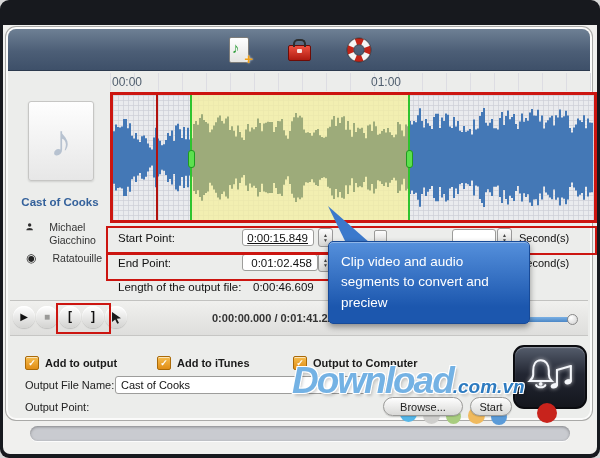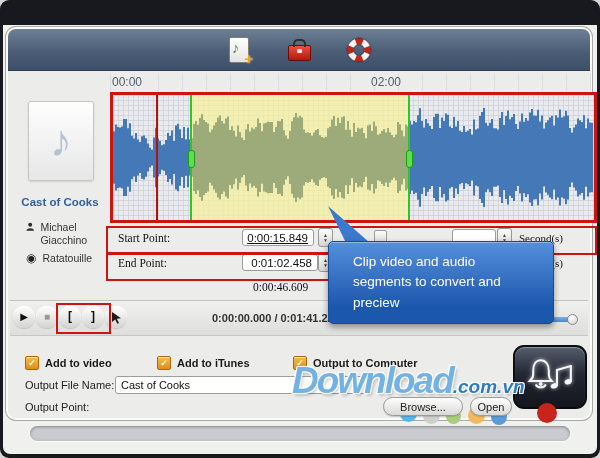--- a/index.html
+++ b/index.html
@@ -31,41 +31,41 @@
   
   .ruler{position:absolute;left:110px;top:73px;width:487px;height:18px;
     background-image:repeating-linear-gradient(90deg,#dddde3 0 1px,transparent 1px 24px);}
   .tl{position:absolute;top:2px;font-size:12px;color:#4e5d6d;}
   .tl0{left:2px;} .tl1{left:261px;}
   
   .art{position:absolute;left:28px;top:101px;width:64px;height:78px;background:linear-gradient(#fefefe,#e7e7e7);
     border:1px solid #c6c6c4;border-radius:3px;display:flex;align-items:center;justify-content:center;box-shadow:0 1px 2px rgba(0,0,0,.12);}
   .art-note{font-size:44px;color:#b7c2d0;line-height:1;}
   .song-title{position:absolute;left:10px;top:196px;width:100px;text-align:center;font-size:11.5px;font-weight:bold;color:#34619b;}
-  .meta{position:absolute;left:26px;display:flex;gap:6px;font-size:10.5px;color:#333;align-items:flex-start;}
+  .meta{position:absolute;left:26px;display:flex;gap:16px;font-size:10.5px;color:#333;align-items:flex-start;}
   .m-artist{top:221px;width:80px;line-height:1.25;}
   .m-album{top:252px;align-items:center;}
   .rec{font-size:12px;color:#222;line-height:1;}
   
   .waveform{position:absolute;left:110px;top:92px;width:487px;height:131px;box-sizing:border-box;border:3px solid #cc1510;
     background-color:#eaebee;
     background-image:linear-gradient(rgba(206,208,216,.75) 1px,transparent 1px),linear-gradient(90deg,rgba(206,208,216,.75) 1px,transparent 1px);
     background-size:5px 5px;overflow:hidden;}
   .sel{position:absolute;top:0;bottom:0;background:rgba(244,239,160,.78);}
   #wf-svg{position:absolute;left:0;top:0;}
   .marker{position:absolute;top:0;bottom:0;width:2px;}
   .handle{position:absolute;left:-2px;top:50%;margin-top:-8px;width:5px;height:16px;border-radius:3px;border:1px solid #1f9a1f;background:#5ce04e;}
   .playhead{position:absolute;top:0;bottom:0;width:2px;}
   
   .ann{position:absolute;border:2px solid #cc1510;pointer-events:none;z-index:4;}
   .annA{left:106px;top:226px;width:487px;height:25px;}
   .annB{left:106px;top:252px;width:225px;height:25px;}
   .annC{left:56px;top:303px;width:51px;height:27px;z-index:7;}
   
-  .lbl{position:absolute;font-size:11.5px;color:#111;font-family:Liberation Serif, serif;}
+  .lbl{position:absolute;font-size:11.5px;color:#111;}
   .field{position:absolute;height:17px;background:#fff;border:1px solid #9d9d9b;border-radius:3px;
     font-size:11.5px;color:#111;display:flex;align-items:center;justify-content:flex-end;padding:0 5px;box-sizing:border-box;}
   .stepper{position:absolute;width:15px;height:19px;background:linear-gradient(#fdfdfd,#d6d6d4);border:1px solid #999;
     border-radius:3px;display:flex;flex-direction:column;align-items:center;justify-content:center;box-sizing:border-box;}
   .stepper span{font-size:5px;line-height:5px;color:#444;}
   .combo-sm{position:absolute;width:15px;height:19px;background:linear-gradient(#fdfdfd,#d6d6d4);border:1px solid #999;
     border-radius:3px;display:flex;align-items:center;justify-content:center;box-sizing:border-box;}
   .combo-sm span{font-size:7px;color:#333;}
   .cb-plain{position:absolute;width:11px;height:11px;background:linear-gradient(#fdfdfd,#dcdcda);border:1px solid #9a9a98;border-radius:2px;}
   
@@ -114,21 +114,21 @@
   .d6{left:537px;top:403px;width:20px;height:20px;background:#c8231c;z-index:7;}
   
   .bigicon{position:absolute;left:513px;top:345px;width:74px;height:64px;border-radius:11px;z-index:3;
     background:linear-gradient(#555d6c,#232733 45%,#14161d);border:2px solid #0b0c10;box-sizing:border-box;
     display:flex;align-items:center;justify-content:center;box-shadow:inset 0 1px 1px rgba(255,255,255,.35);}
   .bigicon svg{filter:drop-shadow(0 0 2px rgba(255,255,255,.7));}
   
   .statusbar{position:absolute;left:30px;top:426px;width:540px;height:15px;border-radius:8px;background:#c9cbd0;
     box-shadow:inset 0 1px 3px rgba(0,0,0,.35),0 1px 0 rgba(255,255,255,.8);}
   
-  .tooltip{position:absolute;left:328px;top:241px;width:176px;z-index:10;border-radius:5px;padding:10px 24px;
+  .tooltip{position:absolute;left:328px;top:241px;width:176px;z-index:10;border-radius:5px;padding:10px 12px;
     background:linear-gradient(#5590dc,#1c57ae 80%);border:1px solid #174a98;color:#fff;font-size:13.5px;line-height:1.5;
     box-shadow:0 3px 6px rgba(0,0,0,.4),inset 0 1px 0 rgba(255,255,255,.35);}
   .tip-arrow{position:absolute;left:322px;top:203px;z-index:10;pointer-events:none;}
 </style>
 </head>
 <body>
 
 <div class="window">
 
 
@@ -150,21 +150,21 @@
         <circle cx="12" cy="12" r="8" fill="none" stroke="#f5f5f5" stroke-width="6"></circle>
         <circle cx="12" cy="12" r="8" fill="none" stroke="#c22418" stroke-width="6" stroke-dasharray="6.28 6.28" stroke-dashoffset="3.14"></circle>
         <circle cx="12" cy="12" r="11" fill="none" stroke="rgba(10,10,10,.45)" stroke-width="1"></circle>
         <circle cx="12" cy="12" r="5" fill="none" stroke="rgba(10,10,10,.4)" stroke-width="1"></circle>
       </svg>
     </div>
   </div>
 
   <div class="ruler">
     <span class="tl tl0">00:00</span>
-    <span class="tl tl1">02:00</span>
+    <span class="tl tl1">01:00</span>
   </div>
 
   <div class="art">
     <span class="art-note">♪</span>
   </div>
   <div class="song-title">Cast of Cooks</div>
   <div class="meta m-artist">
     <svg width="11" height="12" viewBox="0 0 11 12">
       <circle cx="5.5" cy="3" r="2.6" fill="#2f2f2f"></circle>
         <path d="M0.5,11 C0.5,6.6 10.5,6.6 10.5,11 Z" fill="#2f2f2f"></path>
@@ -439,20 +439,21 @@
     <span>▼</span>
   </div>
 
   <span class="lbl" style="left:118px;top:257px;">End Point:</span>
   <div class="field" style="left:242px;top:254px;width:76px;">0:01:02.458</div>
   <div class="stepper" style="left:318px;top:253px;">
     <span>▲</span>
     <span>▼</span>
   </div>
 
+  <span class="lbl" style="left:118px;top:281px;">Length of the output file:</span>
   <span class="lbl" style="left:253px;top:281px;">0:00:46.609</span>
 
   <div class="cb-plain" style="left:374px;top:230px;"></div>
   <div class="cb-plain" style="left:374px;top:255px;"></div>
 
   <div class="field" style="left:452px;top:229px;width:44px;"></div>
   <div class="stepper" style="left:497px;top:228px;">
     <span>▲</span>
     <span>▼</span>
   </div>
@@ -495,37 +496,37 @@
     <path d="M1,4.5 L4.5,4.5 L8,1.5 L8,12.5 L4.5,9.5 L1,9.5 Z" fill="#3a3a3a"></path>
     <path d="M10,4.5 Q12.2,7 10,9.5" stroke="#3a3a3a" fill="none" stroke-width="1.3"></path>
   </svg>
   <div class="vol">
     <div class="vol-fill" id="vol-fill" style="width: 97%;"></div>
     <div class="vol-knob"></div>
   </div>
 
   <div class="cbg" style="left:25px;">
     <span class="cb">✓</span>
-    <b>Add to video</b>
+    <b>Add to output</b>
   </div>
   <div class="cbg" style="left:157px;">
     <span class="cb">✓</span>
     <b>Add to iTunes</b>
   </div>
   <div class="cbg" style="left:293px;">
     <span class="cb">✓</span>
     <b>Output to Computer</b>
   </div>
 
   <span class="frm-lbl" style="left:25px;top:379px;">Output File Name:</span>
   <input class="txt-input" style="top: 376px;" value="Cast of Cooks">
 
   <span class="frm-lbl" style="left:25px;top:401px;">Output Point:</span>
   <div class="pill b-browse">Browse...</div>
-  <div class="pill b-open">Open</div>
+  <div class="pill b-open">Start</div>
 
   <div class="wm"><span class="wm-main">Download</span><span class="wm-suffix">.com.vn</span></div>
   <span class="dot d1"></span>
   <span class="dot d2"></span>
   <span class="dot d3"></span>
   <span class="dot d4"></span>
   <span class="dot d5"></span>
   <span class="dot d6"></span>
 
   <div class="bigicon">

